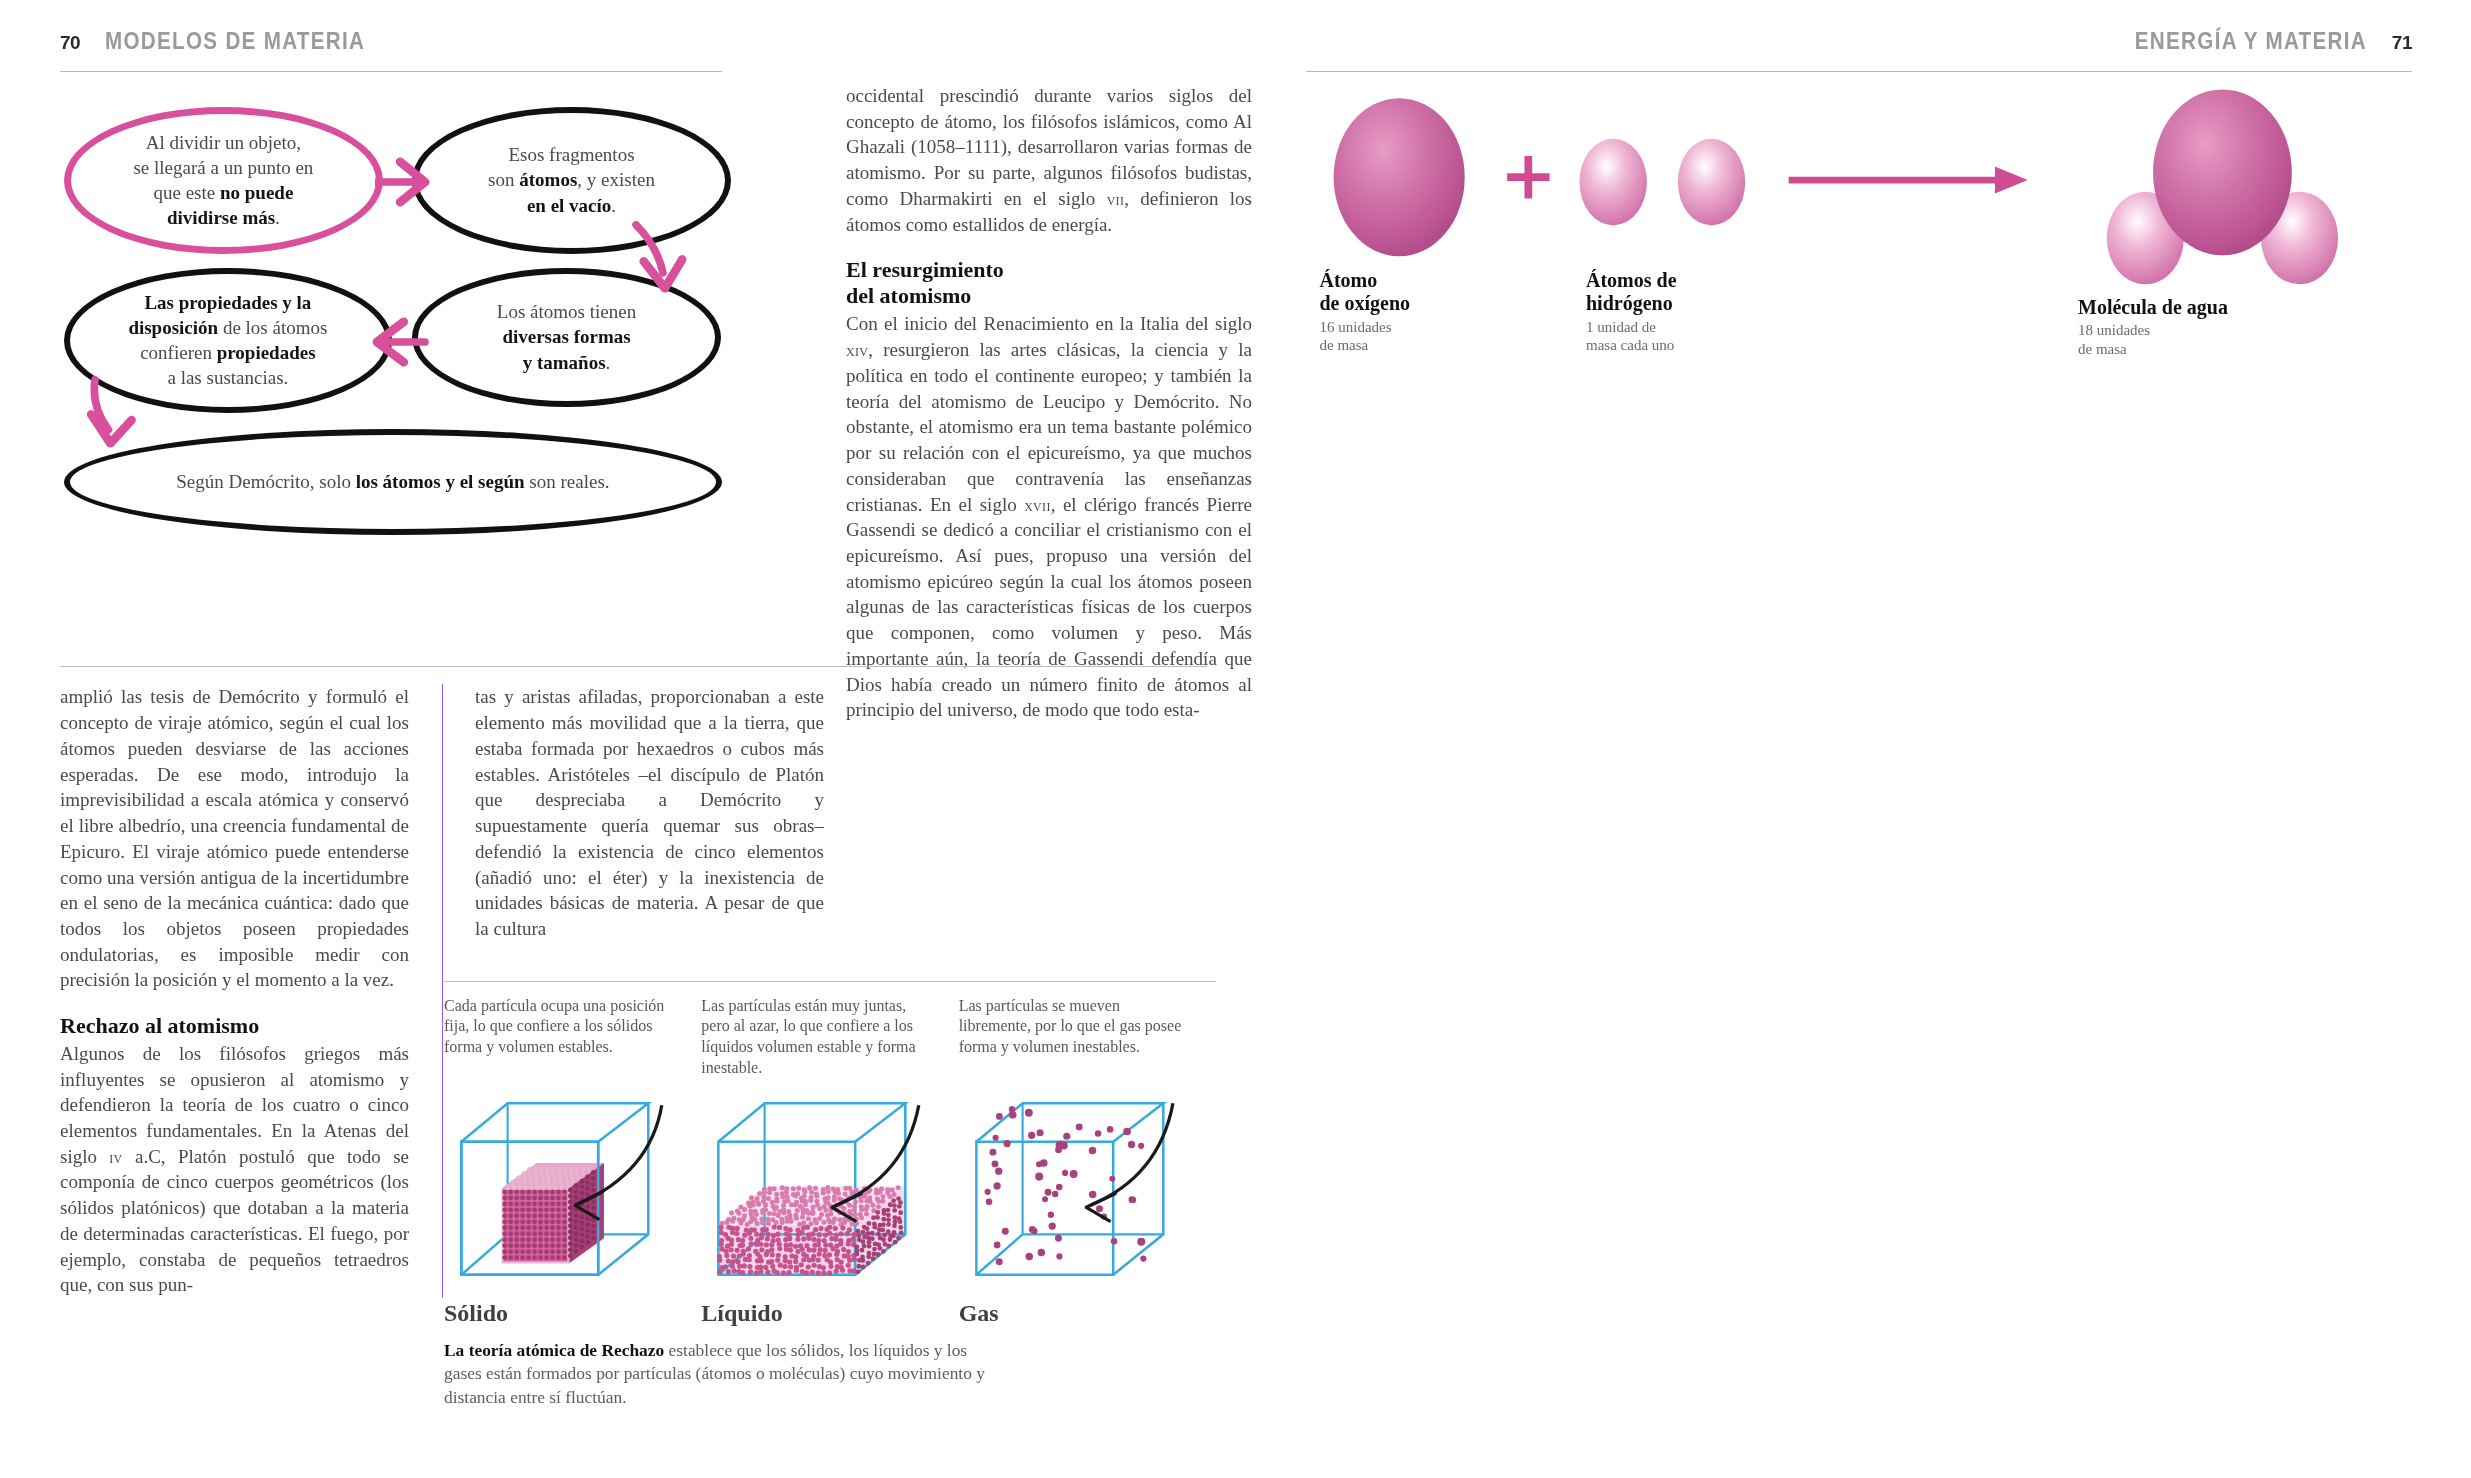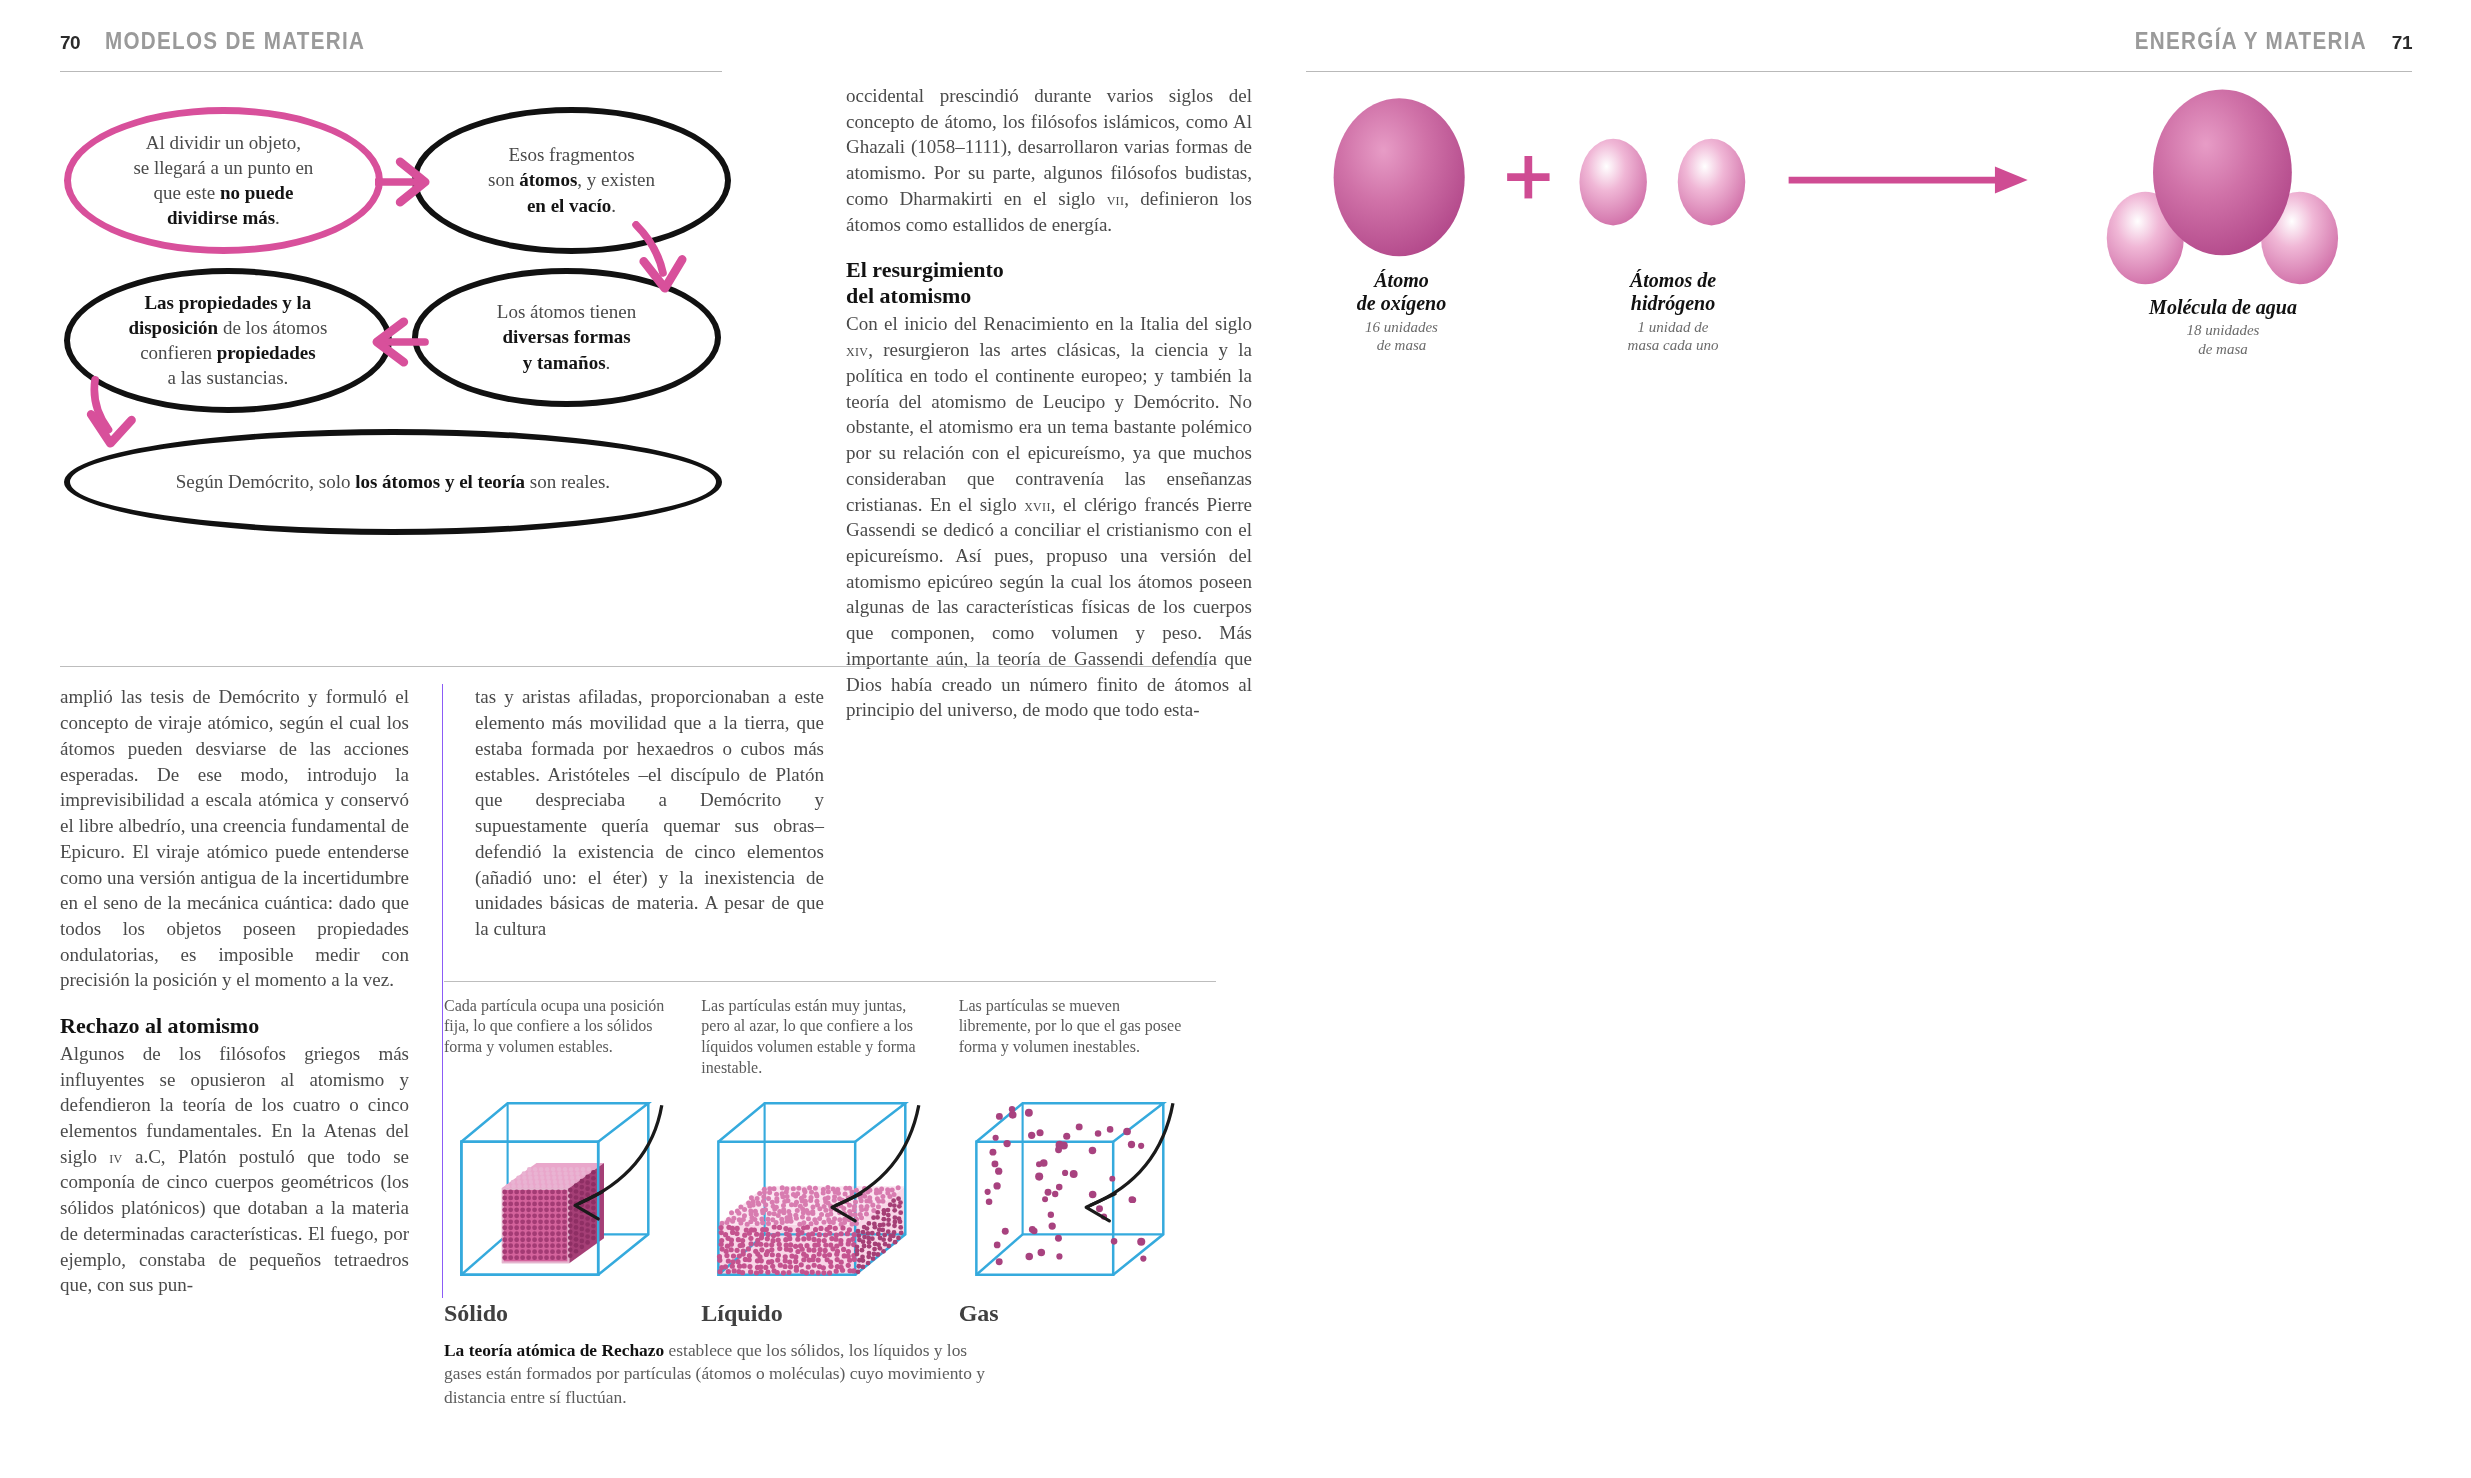--- a/index.html
+++ b/index.html
@@ -102,23 +102,23 @@
   .cube-wrap { position: relative; width: 239px; height: 212px; margin-top: 5.8px; }
   .dalton-cap {
     margin-top: 11.6px; width: 541px;
     font-size: 17.4px; line-height: 1.34; color: #5d5d5d;
   }
   .dalton-cap b { color: #111; font-weight: 700; }
 
   
   #molecule-fig { position: relative; width: 1106px; height: 241px; margin-left: auto; }
   .atom-lab {
-    position: absolute; text-align: center;
+    position: absolute; 
     font-family: "Liberation Serif", serif;
-    font-weight: 700; font-size: 20px; color: #111; line-height: 1.18; font-style: italic;
+    font-weight: 700; font-size: 20px; color: #111; line-height: 1.18;
   }
   .atom-lab .sub {
     display: block; font-weight: 400; font-size: 15px; color: #6b6b6b;
     line-height: 1.22; margin-top: 1.9px;
   }
   .sc { font-variant: small-caps; font-size: 0.92em; letter-spacing: 0.3px;}
 </style>
 </head>
 <body>
 
@@ -158,21 +158,21 @@
       <div class="bubble" id="bubble4">
         <div class="bub-ellipse"></div>
         <div class="btext">
           Los átomos tienen<br><b>diversas formas<br>y tamaños</b>.
         </div>
       </div>
 
       <div class="bubble" id="bubble5">
         <div class="bub-ellipse"></div>
         <div class="btext">
-          Según Demócrito, solo <b>los átomos y el teoría</b> son reales.
+          Según Demócrito, solo <b>los átomos y el según</b> son reales.
         </div>
       </div>
 
       <svg class="arrow" style="left:315px;top:70px;" width="58" height="52" viewBox="0 0 60 54">
         <path d="M2 27 L44 27" stroke="#d8509b" stroke-width="8" fill="none" stroke-linecap="round"></path>
         <path d="M26 6 L52 27 L26 48" stroke="#d8509b" stroke-width="9" fill="none" stroke-linecap="round" stroke-linejoin="round"></path>
       </svg>
 
       <svg class="arrow" style="left:568px;top:135px;" width="68" height="73" viewBox="0 0 70 76">
         <path d="M8 4 Q30 26 36 54" stroke="#d8509b" stroke-width="8" fill="none" stroke-linecap="round"></path>

